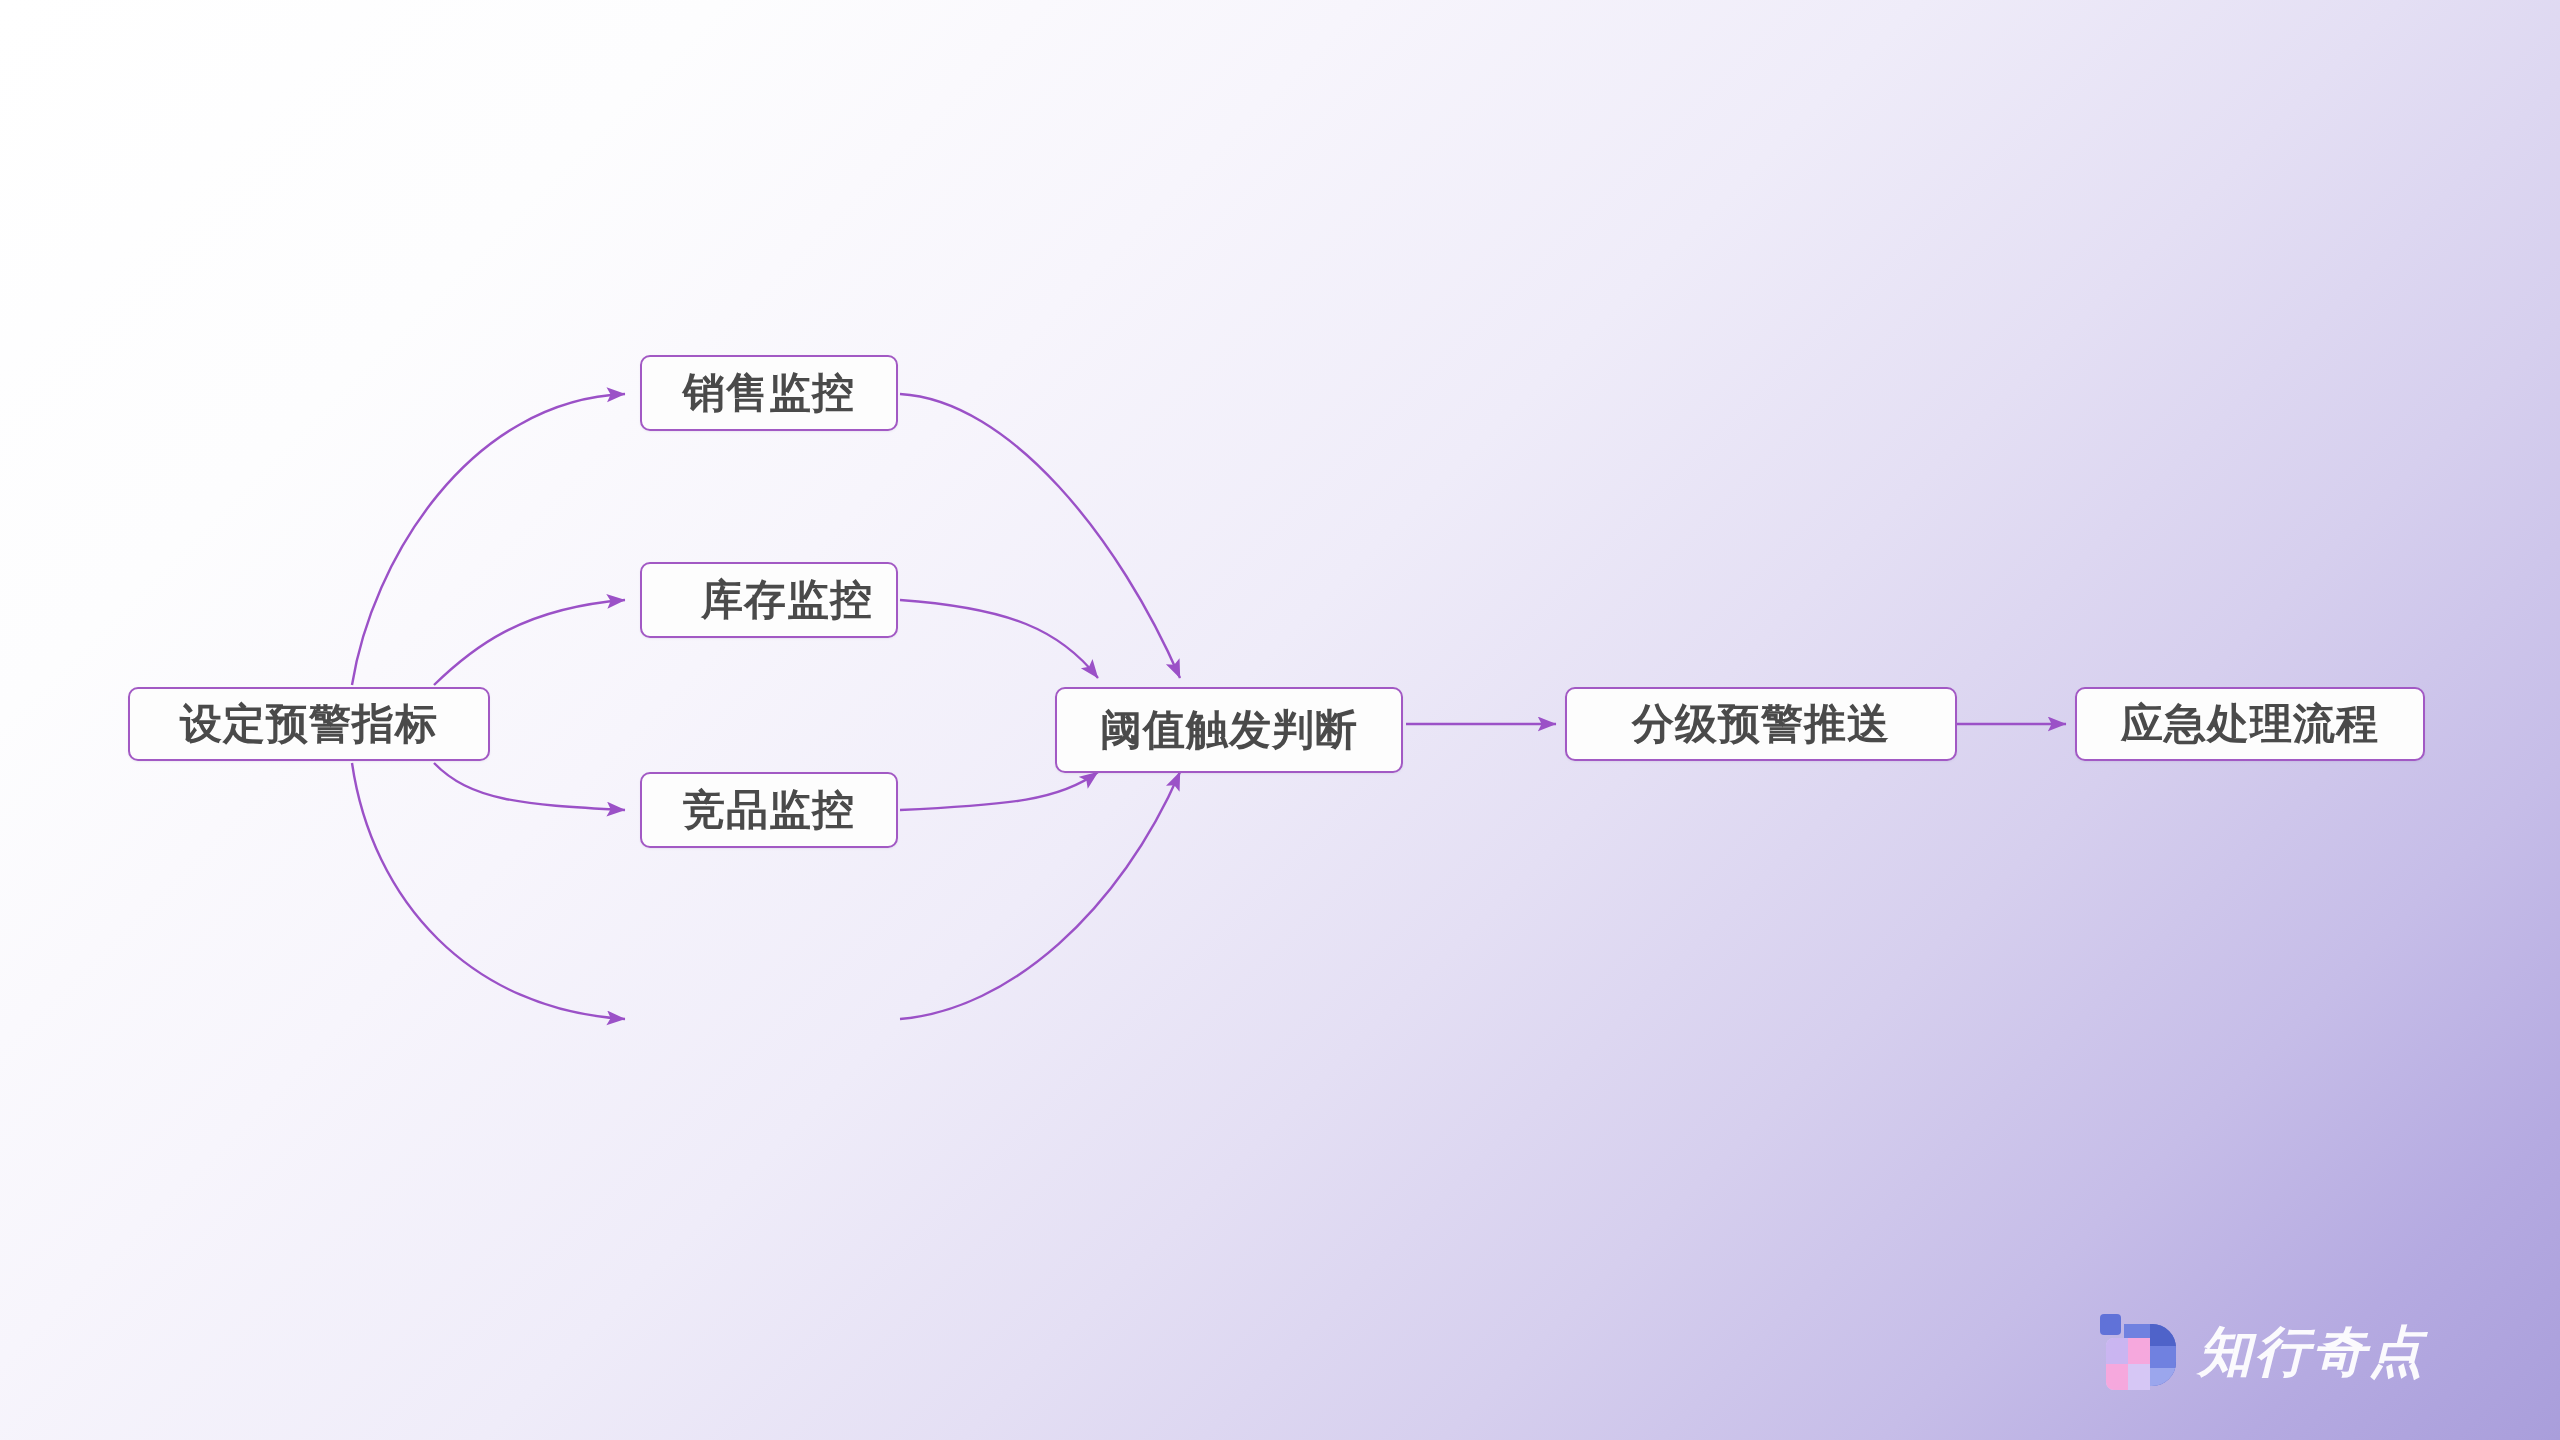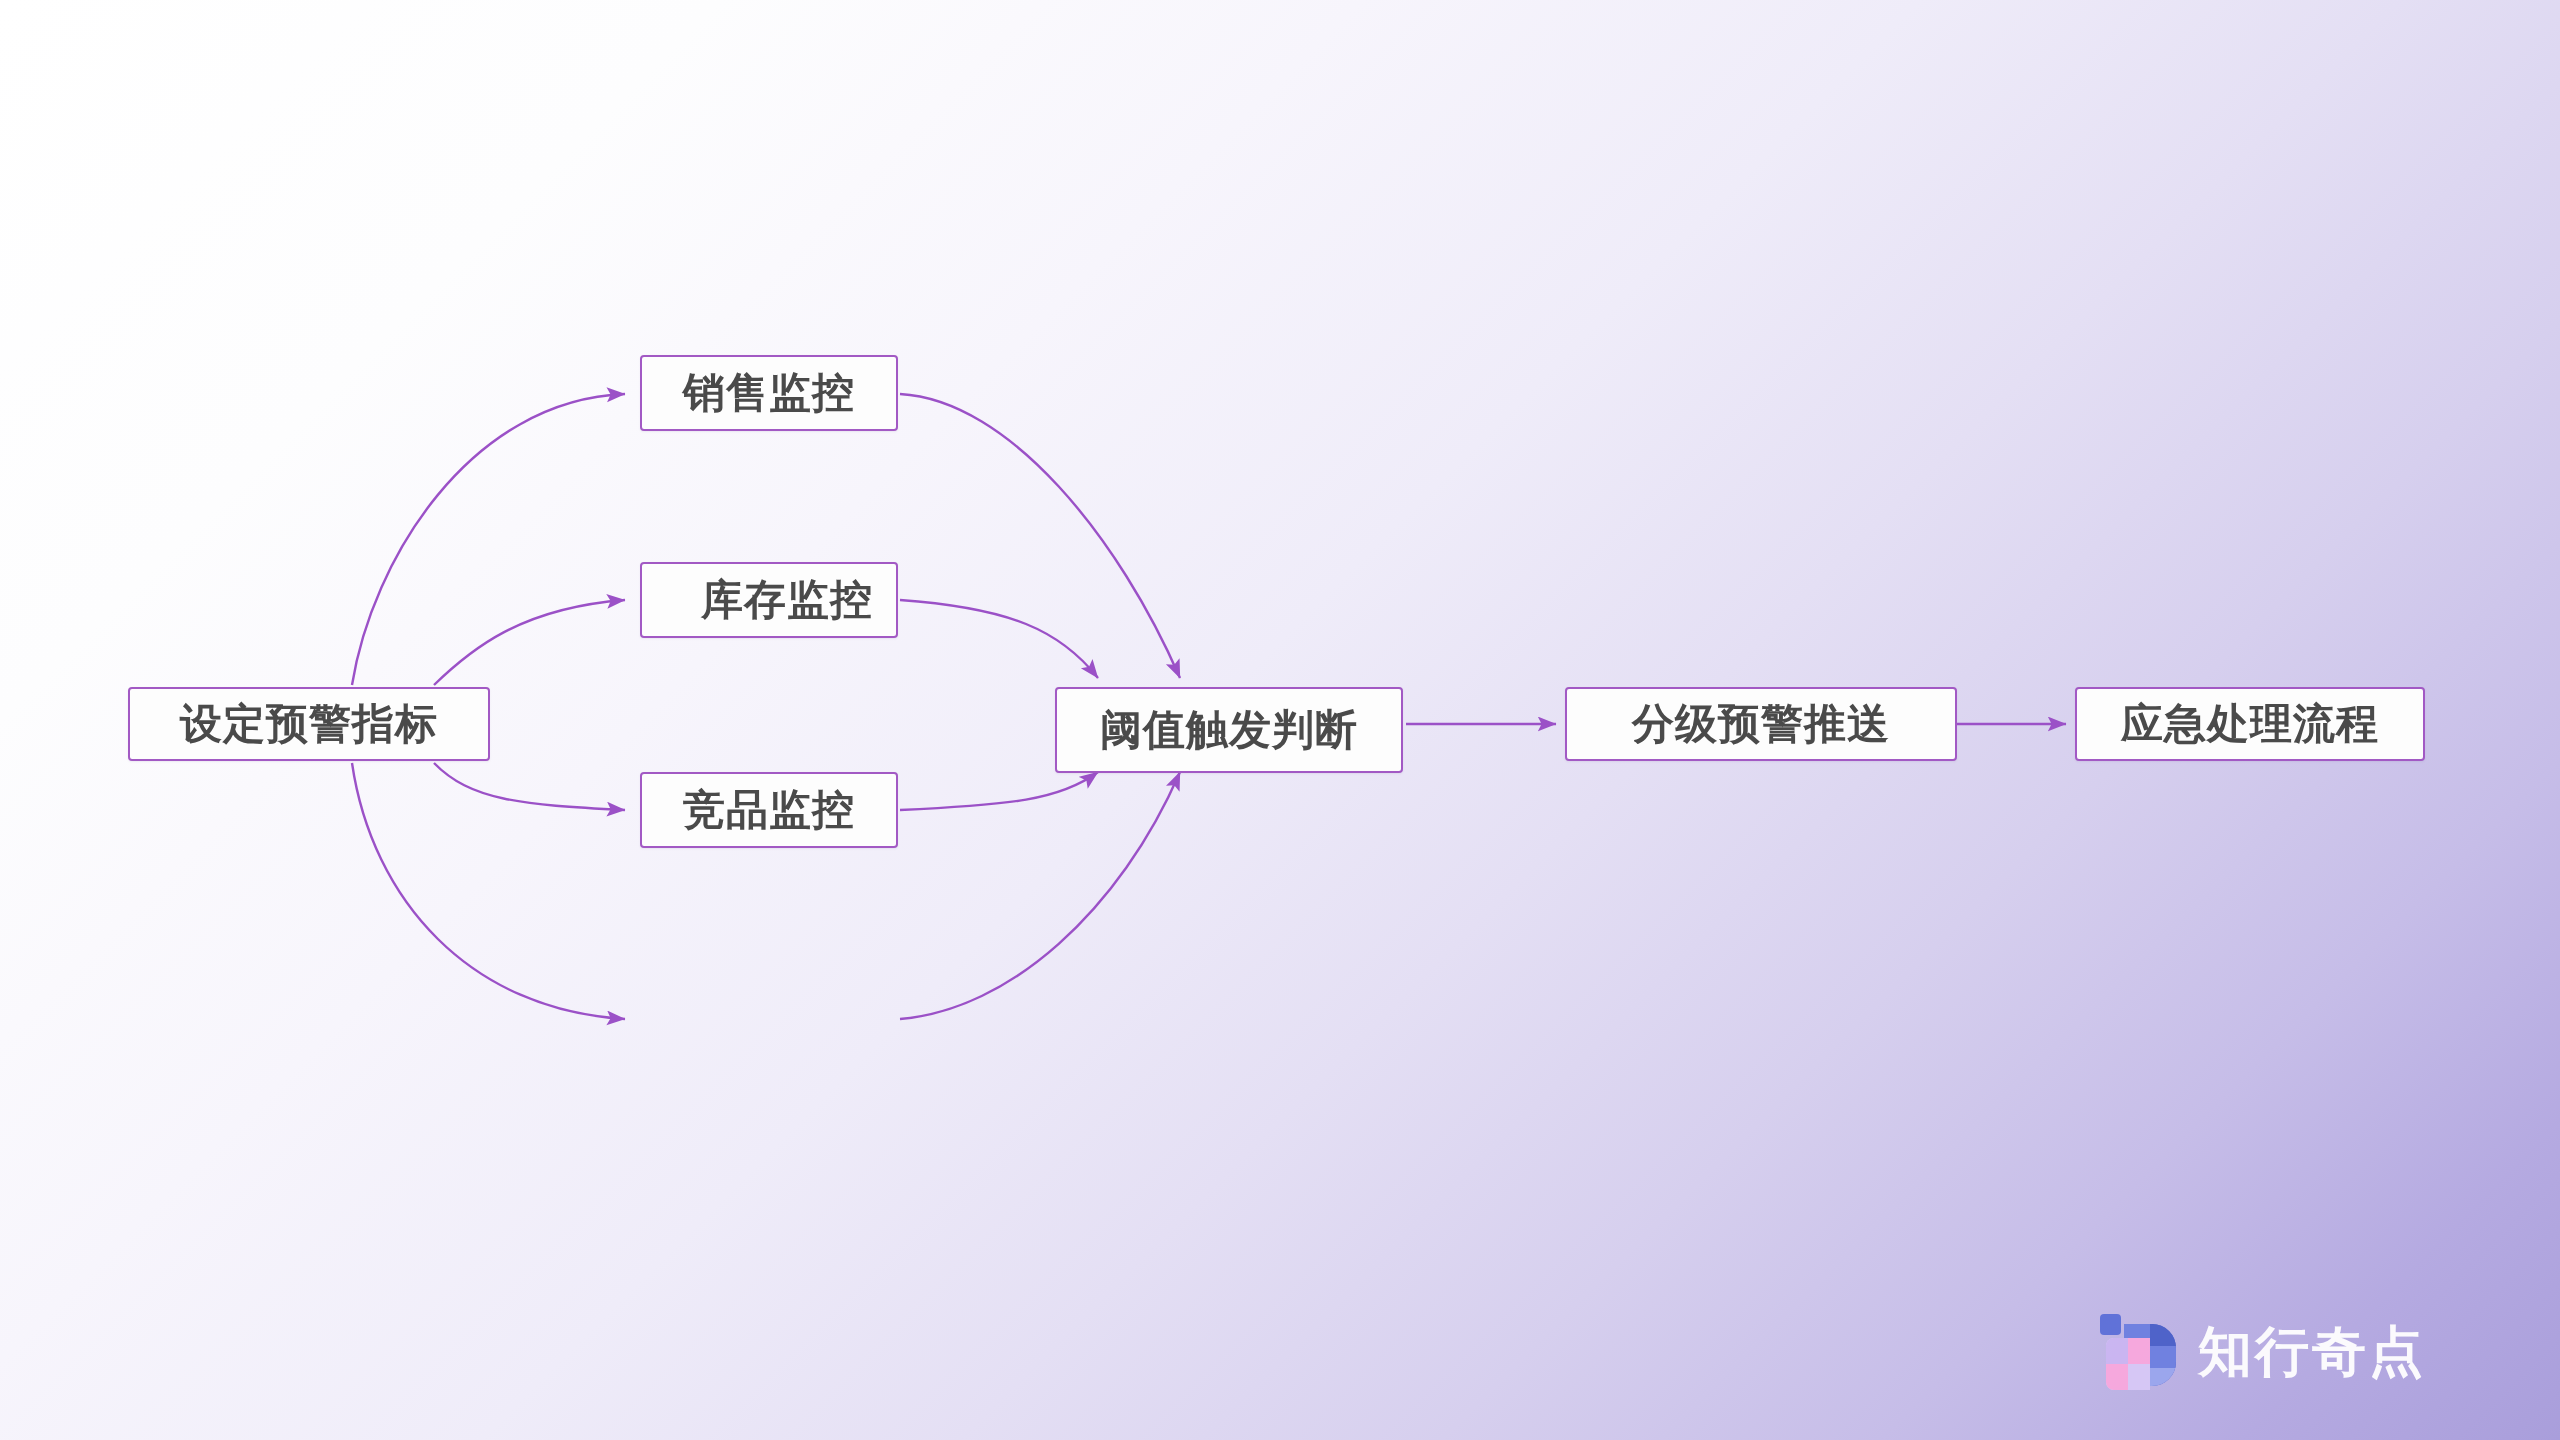--- a/index.html
+++ b/index.html
@@ -40,21 +40,21 @@
     height: 1440px;
     pointer-events: none;
   }
 
   
   .node {
     position: absolute;
     box-sizing: border-box;
     background: #fdfdfd;
     border: 2px solid #a259c4;
-    border-radius: 4px;
+    border-radius: 10px;
     display: flex;
     align-items: center;
     justify-content: center;
     color: #4a4a4a;
     font-weight: 700;
     letter-spacing: 1px;
     white-space: nowrap;
     box-shadow: 0 1px 2px rgba(120, 90, 160, 0.10);
   }
   .node .node-label {
@@ -85,20 +85,21 @@
   #wm-logo {
     position: relative;
     width: 78px;
     height: 78px;
     flex: 0 0 auto;
   }
   #wm-text {
     color: #ffffff;
     font-size: 54px;
     font-weight: 700;
+    font-style: italic;
     letter-spacing: 3px;
     line-height: 1;
     white-space: nowrap;
   }
 </style>
 </head>
 <body>
 
 <div id="canvas">
 

